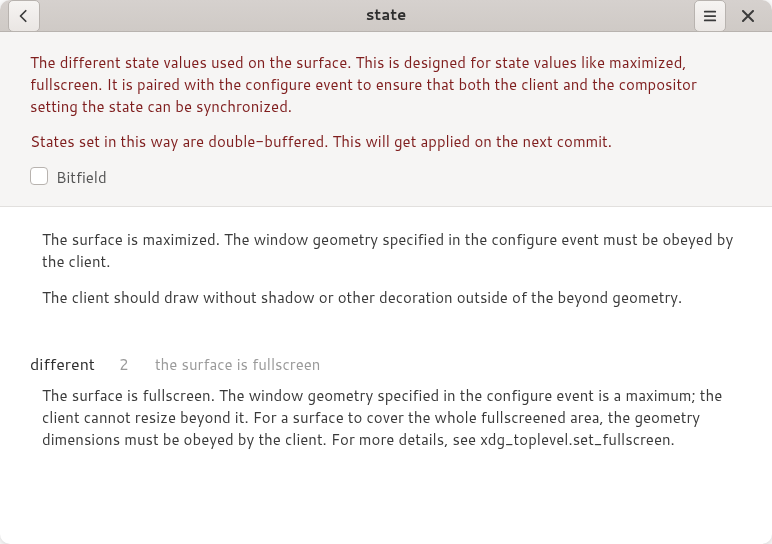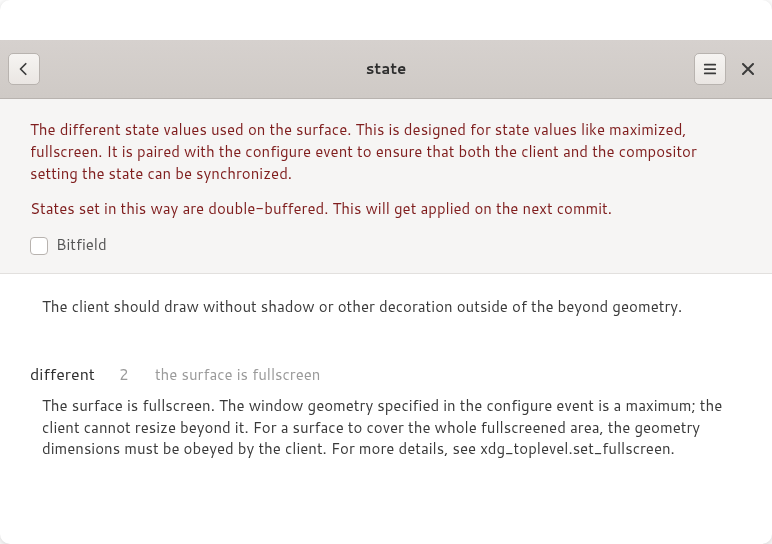--- a/index.html
+++ b/index.html
@@ -15,28 +15,27 @@
   .window {
     width: 772px; height: 544px;
     border-radius: 10px;
     overflow: hidden;
     box-shadow: 0 2px 10px rgba(0,0,0,0.2);
     background: #ffffff;
     display: flex;
     flex-direction: column;
   }
   .headerbar {
-    height: 59px;
+    height: 32px;
     background: linear-gradient(to bottom, #d6d1ce 0%, #cfcac6 100%);
     border-bottom: 1px solid #b8b3af;
     display: flex;
     align-items: center;
     padding: 0 8px;
     position: relative;
-    margin-top: 40px;
   }
   .hb-left, .hb-right { display: flex; align-items: center; gap: 6px; }
   .hb-center {
     position: absolute;
     left: 0; right: 0;
     text-align: center;
     pointer-events: none;
   }
   .hb-title {
     font-weight: 700;
@@ -73,21 +72,21 @@
     padding: 20px 30px 18px 30px;
     border-bottom: 1px solid #e2e0de;
   }
   .intro p {
     margin: 0 0 14px 0;
     line-height: 1.45;
     color: #7f1d1d;
   }
   .intro p:last-of-type { margin-bottom: 14px; }
   .checkbox-row {
-    display: flex; align-items: flex-end; gap: 8px;
+    display: flex; align-items: flex-start; gap: 8px;
     margin-top: 12px;
   }
   .checkbox {
     width: 18px; height: 18px;
     border: 1px solid #b8b3af;
     border-radius: 4px;
     background: #ffffff;
     cursor: pointer;
   }
   .checkbox-label { color: #555; font-size: 15px; }
@@ -149,20 +148,21 @@
     <div class="checkbox-row">
       <div class="checkbox"></div>
       <span class="checkbox-label">Bitfield</span>
     </div>
   </div>
 
   <div class="entries">
 
     <div class="entry">
       <div class="entry-desc">
+        <p>The surface is maximized. The window geometry specified in the configure   event must be obeyed by the client.</p>
         <p>The client should draw without shadow or other   decoration outside of the beyond geometry.</p>
       </div>
     </div>
 
     <div class="entry">
       <div class="entry-head">
         <span class="entry-name">different</span>
         <span class="entry-val">2</span>
         <span class="entry-summary">the surface is fullscreen</span>
       </div>

